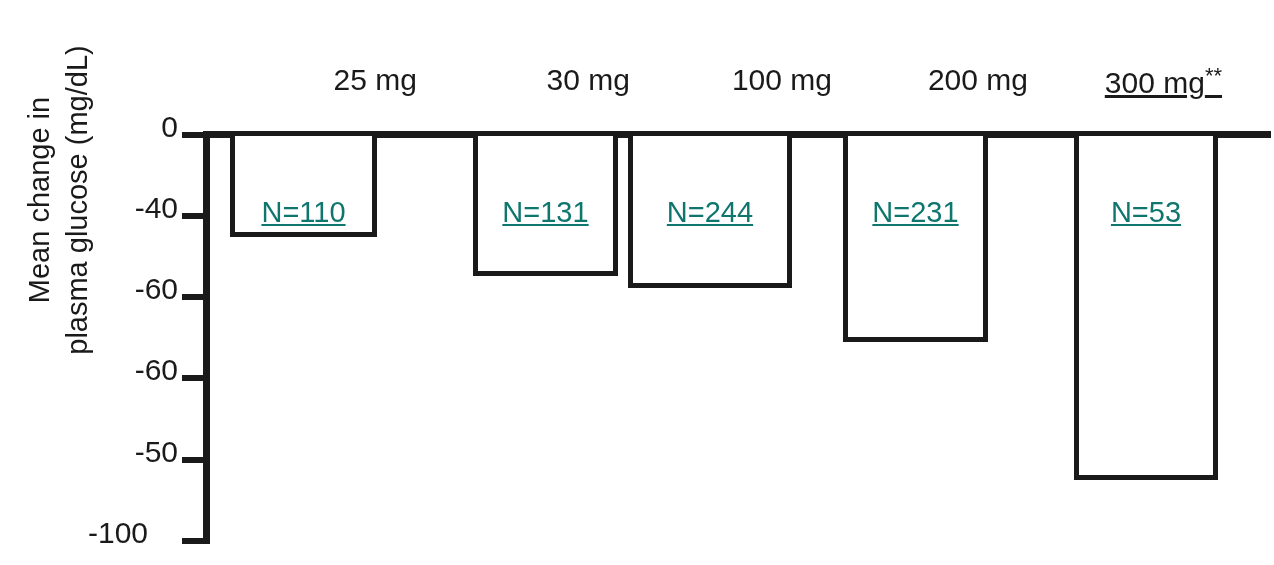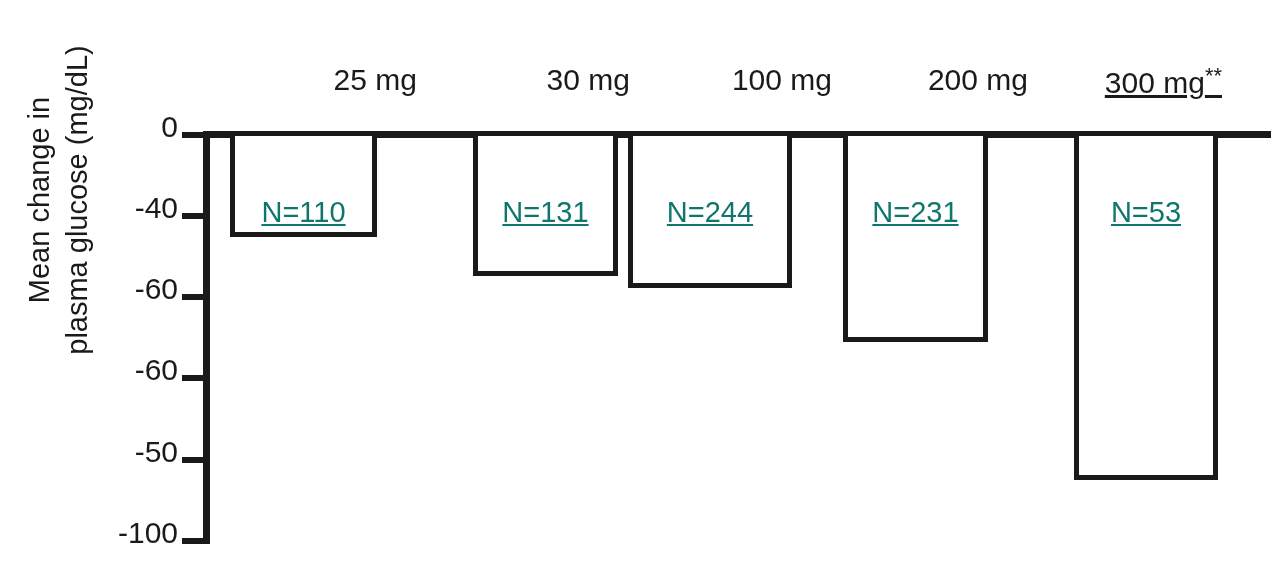--- a/index.html
+++ b/index.html
@@ -137,21 +137,21 @@
       <div class="ytick-label" style="top: 110px;">0</div>
       <div class="ytick" style="top: 213px;"></div>
       <div class="ytick-label" style="top: 191px;">-40</div>
       <div class="ytick" style="top: 294px;"></div>
       <div class="ytick-label" style="top: 272px;">-60</div>
       <div class="ytick" style="top: 375px;"></div>
       <div class="ytick-label" style="top: 353px;">-60</div>
       <div class="ytick" style="top: 457px;"></div>
       <div class="ytick-label" style="top: 435px;">-50</div>
       <div class="ytick" style="top: 538px;"></div>
-      <div class="ytick-label" style="top: 516px;">-100</div>
+      <div class="ytick-label" style="top: 516px; text-align: center;">-100</div>
     </div>
 
   <div id="xcat-layer">
       <div class="xcat" style="left: 190px; width: 227px;"><span>25 mg</span></div>
       <div class="xcat" style="left: 405px; width: 225px;"><span>30 mg</span></div>
       <div class="xcat" style="left: 588px; width: 244px;"><span>100 mg</span></div>
       <div class="xcat" style="left: 803px; width: 225px;"><span>200 mg</span></div>
       <div class="xcat" style="left: 998px; width: 224px; text-decoration: underline;"><span>300 mg</span><span class="sup">**</span></div>
     </div>
 

